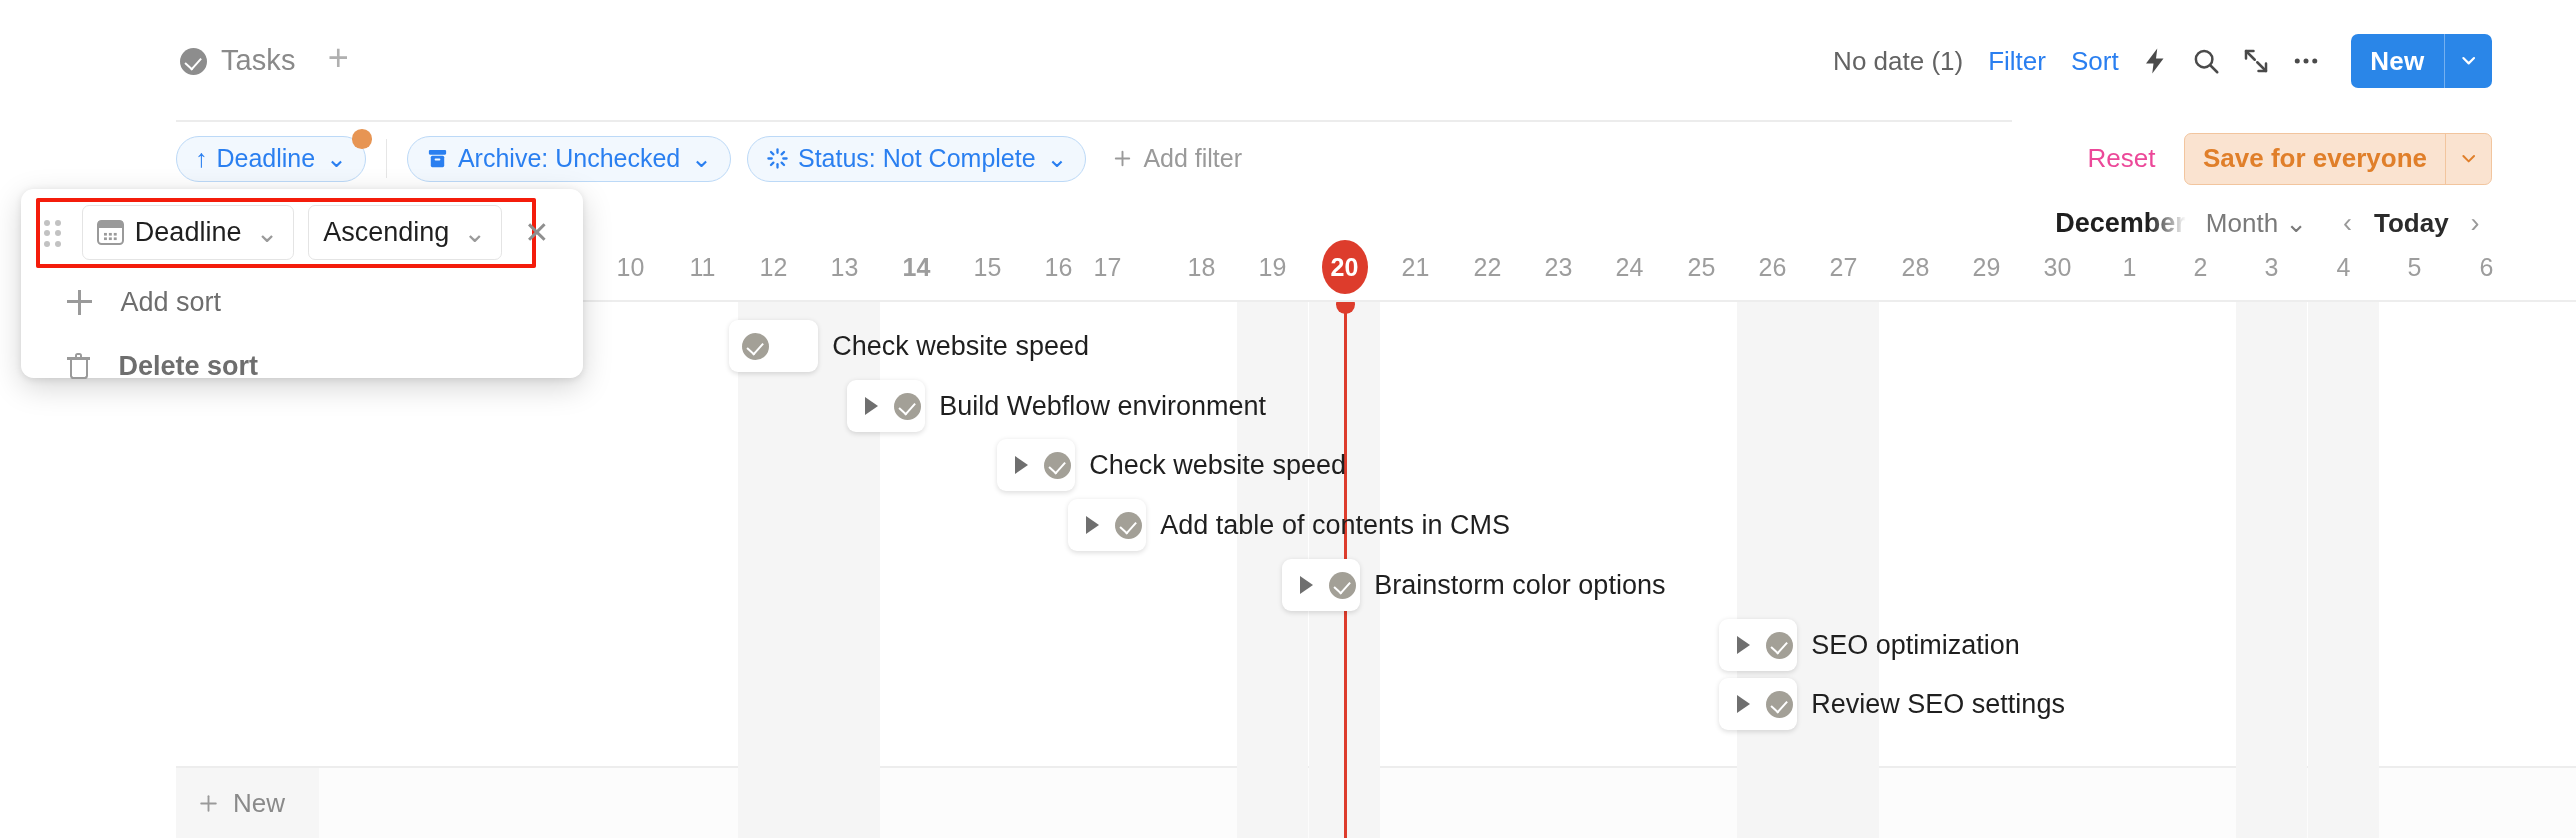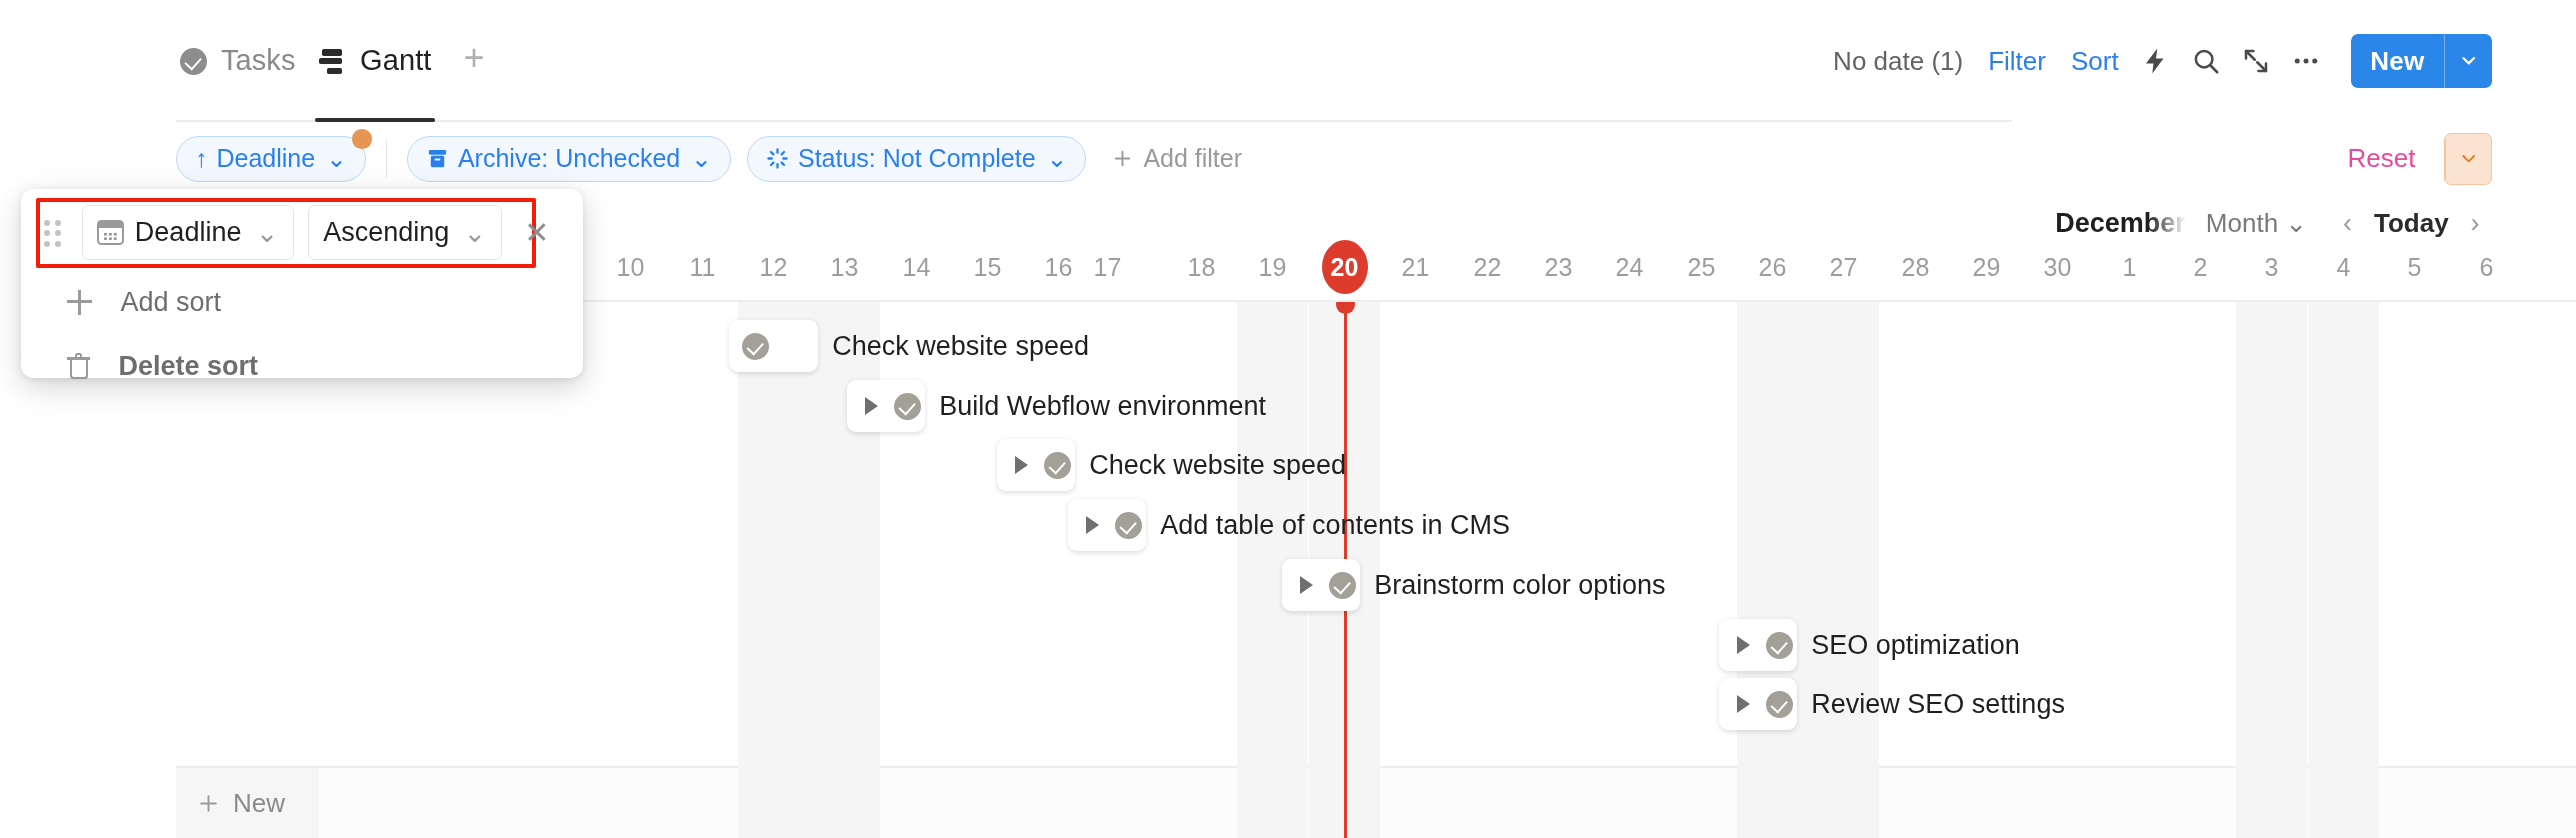--- a/index.html
+++ b/index.html
@@ -271,28 +271,20 @@
 
 <div class="tabbar">
   <div class="tabbar-rule"></div>
   <div class="tabbar-left">
 
     <div class="tab inactive">
       <span class="icon-check-circle"></span>
       <span class="tab-label">Tasks</span>
     </div>
 
-    <div class="tab active">
-      <span class="icon-gantt">
-          <i></i>
-          <i></i>
-          <i></i>
-        </span>
-      <span class="tab-label">Gantt</span>
-    </div>
 
     <div class="tab-plus">+</div>
   </div>
 </div>
 
 <div class="toolbar-right">
   <span class="tb-text">No date (1)</span>
   <span class="tb-link">Filter</span>
   <span class="tb-link">Sort</span>
 
@@ -381,20 +373,21 @@
         </svg>
     </span>
     <span>Add filter</span>
   </div>
 
   <div class="fb-spacer"></div>
 
   <span class="reset-link">Reset</span>
 
   <div class="btn-save">
+    <span class="lbl">Save for everyone</span>
     <span class="caret">
       <svg width="21.4" height="21.4" viewBox="0 0 24 24" fill="none" stroke="#e07f2a" stroke-width="2.2" stroke-linecap="round" stroke-linejoin="round">
           <path d="M6 9l6 6 6-6"></path>
         </svg>
     </span>
   </div>
 </div>
 
 <div class="gantt-wrap">
 
@@ -408,21 +401,21 @@
       <span class="nav-arrow">‹</span>
       <span class="today-btn">Today</span>
       <span class="nav-arrow">›</span>
     </div>
 
     <div class="daystrip" id="daystrip">
         <div class="day" style="left: 419px;">10</div>
         <div class="day" style="left: 491px;">11</div>
         <div class="day" style="left: 562px;">12</div>
         <div class="day" style="left: 633px;">13</div>
-        <div class="day" style="left: 705px;">14</div>
+        <div class="day" style="left: 705px; font-weight: bold;">14</div>
         <div class="day" style="left: 776px;">15</div>
         <div class="day" style="left: 847px;">16</div>
         <div class="day" style="left: 896px;">17</div>
         <div class="day" style="left: 990px;">18</div>
         <div class="day" style="left: 1061px;">19</div>
         <div class="day today" style="left: 1133px;">
           <span class="bubble">20</span>
         </div>
         <div class="day" style="left: 1204px;">21</div>
         <div class="day" style="left: 1276px;">22</div>

